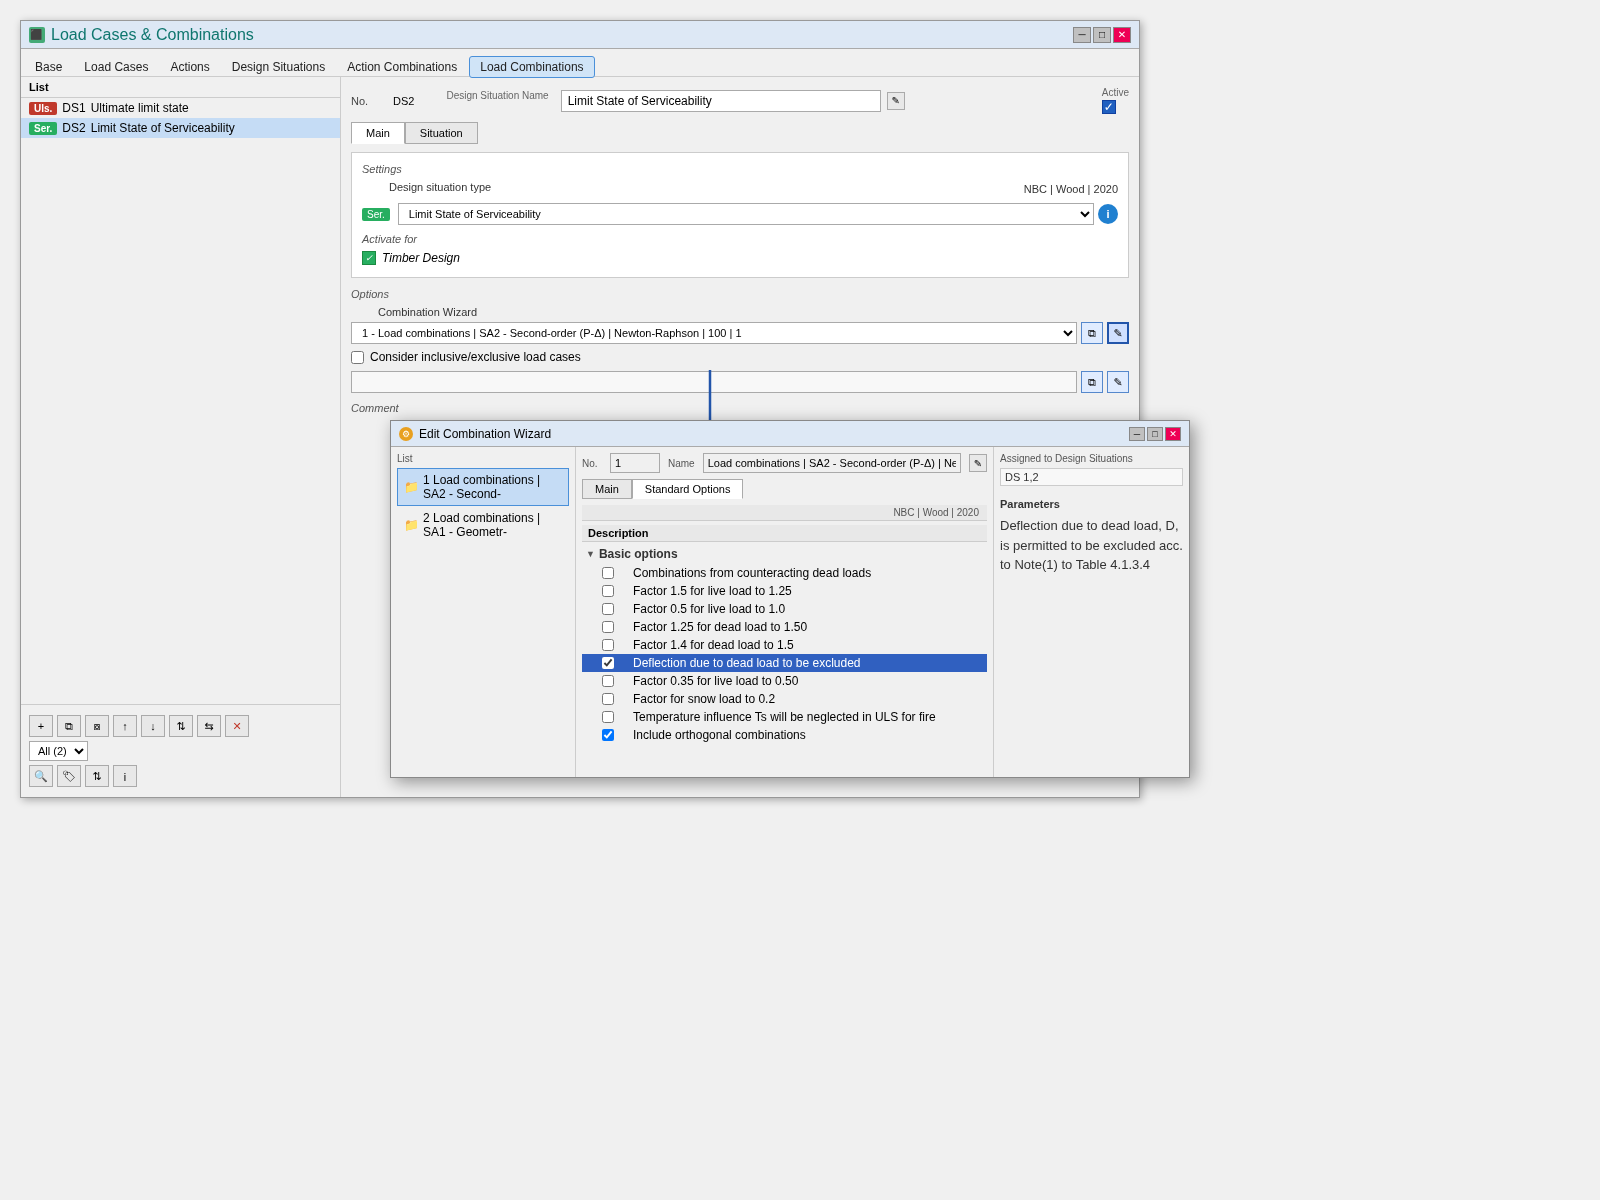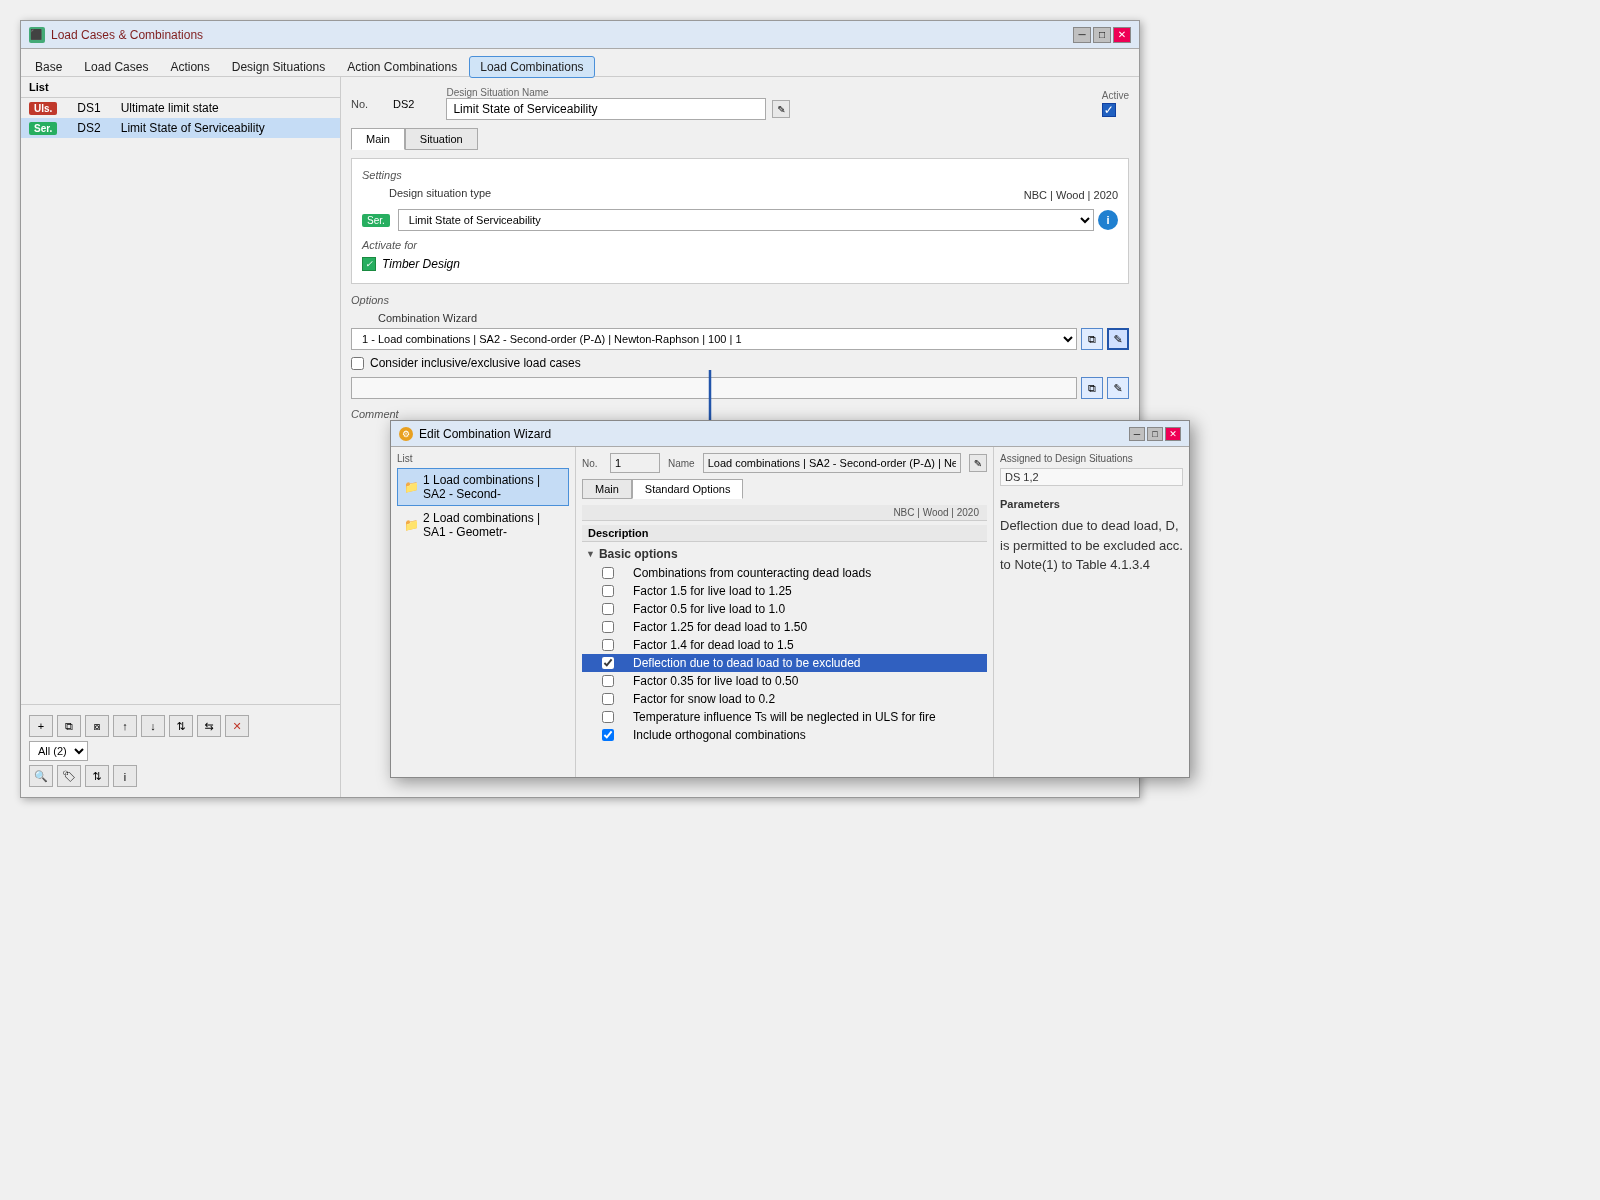--- a/index.html
+++ b/index.html
@@ -19,21 +19,21 @@
       background: #dde8f5;
       height: 28px;
       display: flex;
       align-items: center;
       padding: 0 8px;
       border-bottom: 1px solid #aaa;
       justify-content: space-between;
     }
     .title-bar-left { display: flex; align-items: center; gap: 6px; }
     .title-bar-icon { width: 16px; height: 16px; background: #4a7; border-radius: 2px; display: flex; align-items: center; justify-content: center; color: white; font-size: 10px; }
-    .title-bar-title { font-size: 12px; color: #7f1d1d; }
+    .title-bar-title { font-size: 16px; color: #0f766e; }
     .title-bar-controls { display: flex; gap: 2px; }
     .title-btn { width: 18px; height: 16px; background: #c0c0c0; border: 1px solid #888; cursor: pointer; font-size: 10px; display: flex; align-items: center; justify-content: center; }
     .title-btn.close { background: #e05; color: white; }
 
     
     .menu-bar {
       background: #f0f0f0;
       height: 28px;
       display: flex;
       align-items: center;
@@ -67,21 +67,21 @@
       background: #f0f0f0;
       padding: 4px 8px;
       font-weight: bold;
       font-size: 11px;
       border-bottom: 1px solid #ccc;
     }
     .list-item {
       display: flex;
       align-items: center;
       padding: 3px 8px;
-      gap: 20px;
+      gap: 5px;
       cursor: pointer;
     }
     .list-item.selected { background: #c5dcf5; }
     .badge {
       display: inline-block;
       padding: 1px 5px;
       border-radius: 2px;
       font-size: 10px;
       font-weight: bold;
       color: white;
@@ -508,21 +508,21 @@
       </div>
     </div>
 
     <div class="right-panel">
 
       <div class="form-row">
         <span class="form-label">No.</span>
         <div style="display:flex;flex-direction:column;gap:2px;">
           <span style="font-size:11px;">DS2</span>
         </div>
-        <div style="flex:1;display:flex;flex-direction:column;gap:0;margin-left:20px;">
+        <div style="flex:1;display:flex;flex-direction:row;gap:12px;margin-left:20px;">
           <span style="font-size:10px;color:#666;">Design Situation Name</span>
           <div style="display:flex;align-items:center;gap:6px;">
             <input type="text" class="form-input" style="width: 320px;" value="Limit State of Serviceability">
             <div class="edit-icon-btn">✎</div>
           </div>
         </div>
         <div style="margin-left:auto;display:flex;flex-direction:column;gap:2px;">
           <span style="font-size:10px;color:#666;">Active</span>
           <div class="cb-blue">
             <span>✓</span>

